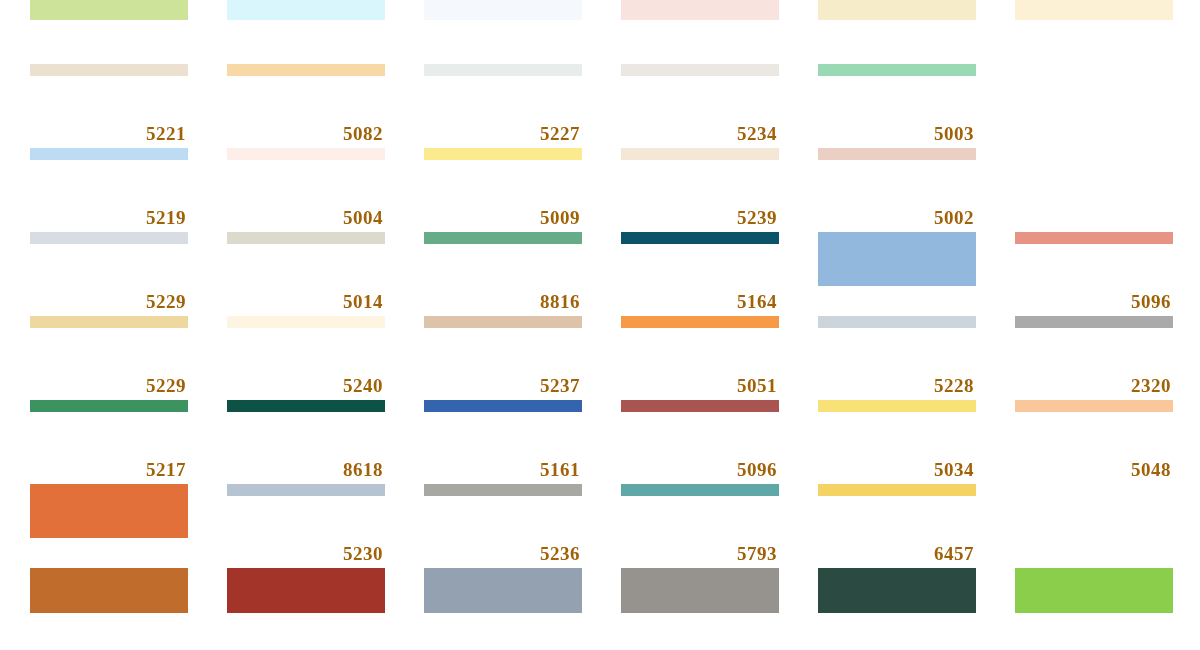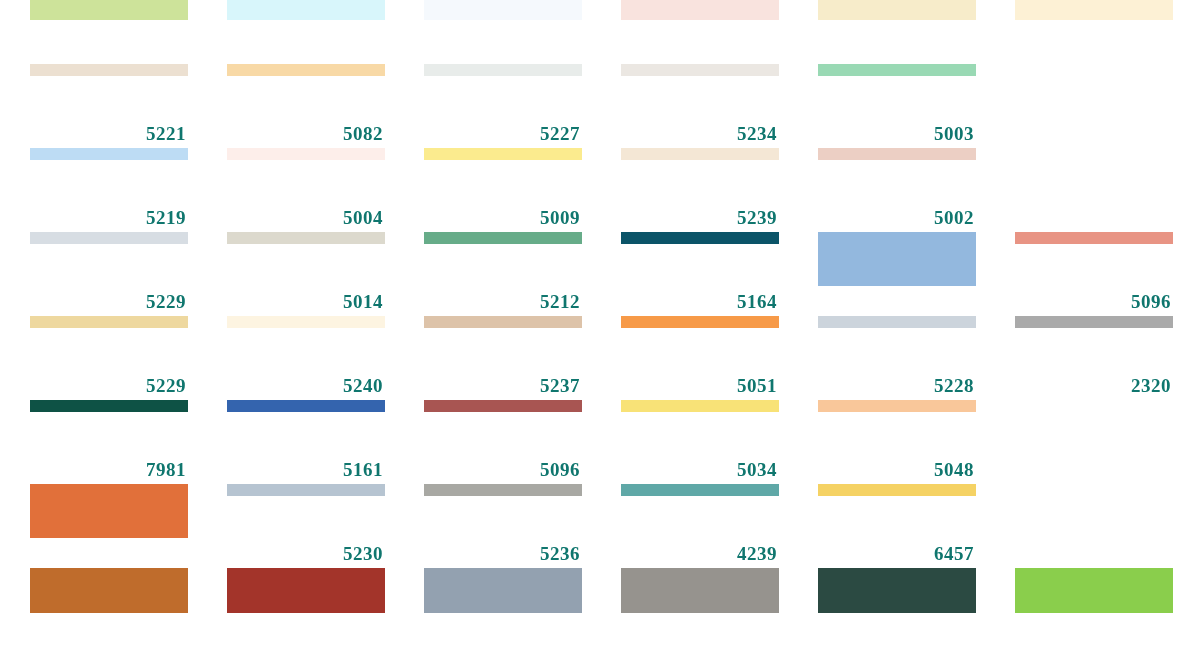--- a/index.html
+++ b/index.html
@@ -50,21 +50,21 @@
   .first-row .swatch-chip {
     height: 44px;
   }
   .swatch-label {
     height: 28px;
     line-height: 28px;
     text-align: right;
     font-family: "Liberation Serif", "DejaVu Serif", serif;
     font-size: 19px;
     font-weight: bold;
-    color: #0f766e;
+    color: #a16207;
     letter-spacing: 0.5px;
     padding-right: 2px;
     white-space: nowrap;
     margin-top: 44px;
   }
   .first-row .swatch-label {
     height: 0;
     overflow: hidden;
   }
   
@@ -150,21 +150,21 @@
       <div class="swatch-cell">
         <div class="swatch-chip" style="background-color: rgb(215, 221, 227);"></div>
         <div class="swatch-label">5229</div>
       </div>
       <div class="swatch-cell">
         <div class="swatch-chip" style="background-color: rgb(220, 217, 205);"></div>
         <div class="swatch-label">5014</div>
       </div>
       <div class="swatch-cell">
         <div class="swatch-chip" style="background-color: rgb(103, 172, 137);"></div>
-        <div class="swatch-label">5212</div>
+        <div class="swatch-label">8816</div>
       </div>
       <div class="swatch-cell">
         <div class="swatch-chip" style="background-color: rgb(11, 84, 104);"></div>
         <div class="swatch-label">5164</div>
       </div>
       <div class="swatch-cell">
         <div class="swatch-chip" style="background-color: rgb(147, 184, 222);"></div>
       </div>
       <div class="swatch-cell">
         <div class="swatch-chip" style="background-color: rgb(232, 148, 132);"></div>
@@ -192,22 +192,26 @@
         <div class="swatch-chip" style="background-color: rgb(204, 212, 220);"></div>
         <div class="swatch-label">5228</div>
       </div>
       <div class="swatch-cell">
         <div class="swatch-chip" style="background-color: rgb(170, 170, 170);"></div>
         <div class="swatch-label">2320</div>
       </div>
     </div>
     <div class="swatch-row">
       <div class="swatch-cell">
+        <div class="swatch-chip" style="background-color: rgb(60, 147, 96);"></div>
+        <div class="swatch-label">5217</div>
+      </div>
+      <div class="swatch-cell">
         <div class="swatch-chip" style="background-color: rgb(14, 82, 69);"></div>
-        <div class="swatch-label">7981</div>
+        <div class="swatch-label">8618</div>
       </div>
       <div class="swatch-cell">
         <div class="swatch-chip" style="background-color: rgb(52, 100, 174);"></div>
         <div class="swatch-label">5161</div>
       </div>
       <div class="swatch-cell">
         <div class="swatch-chip" style="background-color: rgb(168, 85, 82);"></div>
         <div class="swatch-label">5096</div>
       </div>
       <div class="swatch-cell">
@@ -226,21 +230,21 @@
       <div class="swatch-cell">
         <div class="swatch-chip" style="background-color: rgb(182, 196, 209);"></div>
         <div class="swatch-label">5230</div>
       </div>
       <div class="swatch-cell">
         <div class="swatch-chip" style="background-color: rgb(168, 168, 163);"></div>
         <div class="swatch-label">5236</div>
       </div>
       <div class="swatch-cell">
         <div class="swatch-chip" style="background-color: rgb(95, 168, 167);"></div>
-        <div class="swatch-label">4239</div>
+        <div class="swatch-label">5793</div>
       </div>
       <div class="swatch-cell">
         <div class="swatch-chip" style="background-color: rgb(245, 210, 100);"></div>
         <div class="swatch-label">6457</div>
       </div>
     </div>
     <div class="swatch-row last-row">
       <div class="swatch-cell">
         <div class="swatch-chip" style="background-color: rgb(191, 108, 44);"></div>
       </div>

